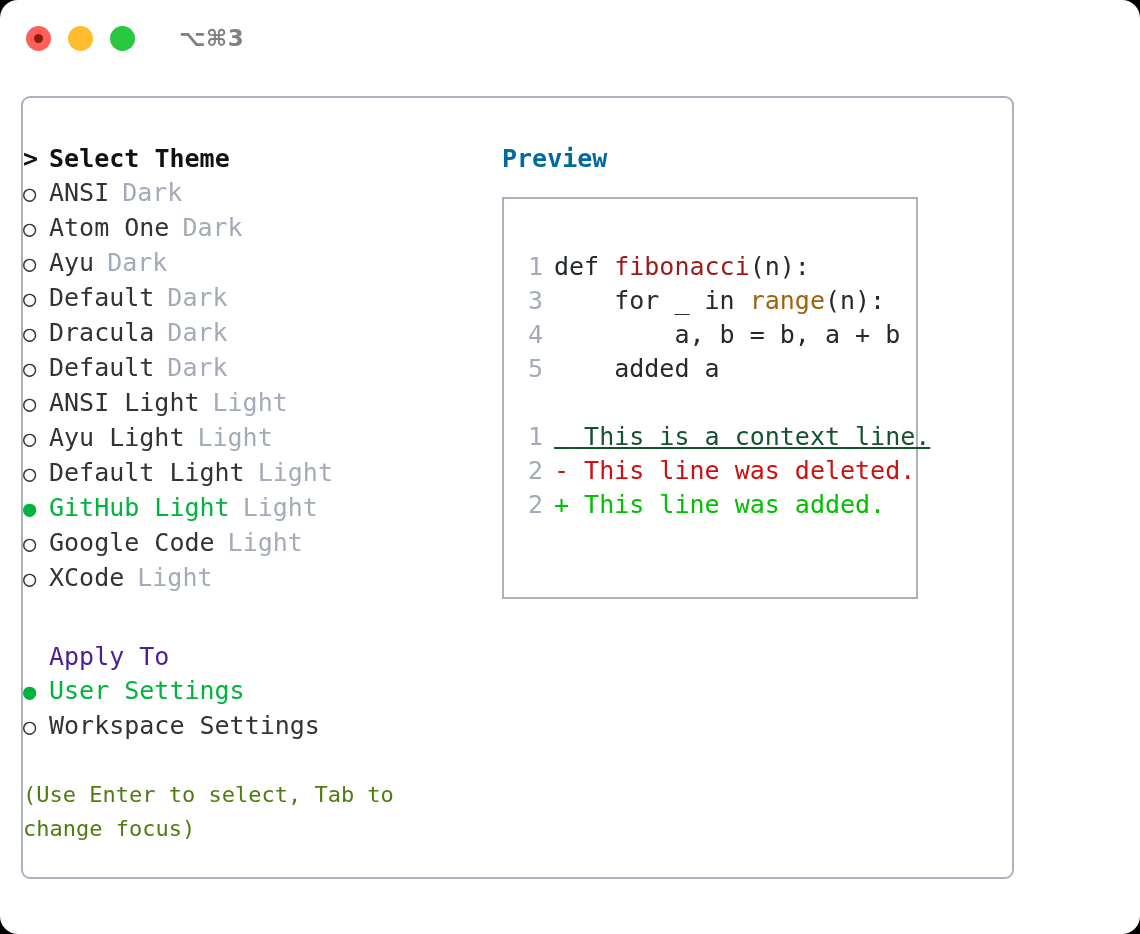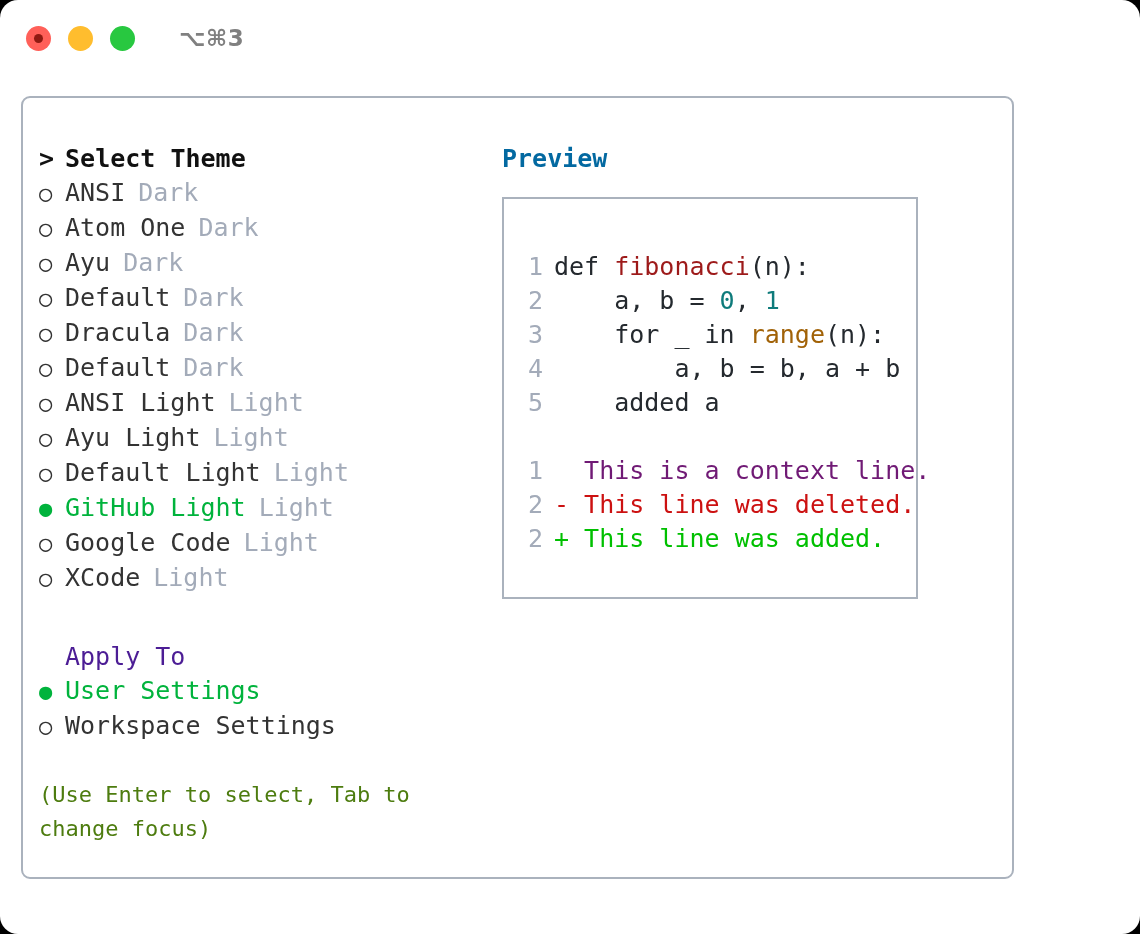--- a/index.html
+++ b/index.html
@@ -78,21 +78,20 @@
     background: #ffffff;
   }
 
   .panel-inner {
     display: flex;
     padding: 44px 0 0 0;
   }
 
   .col-left {
     width: 460px;
-    padding-left: 16px;
     box-sizing: border-box;
   }
   .col-right {
     flex: 1;
     padding-left: 19px;
     box-sizing: border-box;
   }
 
   
   .heading {
@@ -173,21 +172,21 @@
     width: 22px;
     text-align: right;
     margin-right: 11px;
   }
   .tok-plain  { color: #24292e; }
   .tok-fn     { color: #9d1a1a; }
   .tok-num    { color: #0e7b7b; }
   .tok-builtin{ color: #a16207; }
 
   .diff-gap { height: 34px; }
-  .diff-ctx { color: #701a75; }
+  .diff-ctx { color: #14532d; text-decoration: underline; }
   .diff-del { color: #cc1111; }
   .diff-add { color: #00c000; }
 </style>
 </head>
 <body>
 
 <div class="window">
 
   <div class="titlebar">
     <div class="lights">
@@ -233,21 +232,20 @@
 
         <div class="hint">(Use Enter to select, Tab to change focus)</div>
       </div>
 
       <div class="col-right">
         <div class="preview-heading">Preview</div>
 
         <div class="preview-box">
           <div id="code-block">
               <div class="code-line"><span class="lineno">1</span><span class="tok-plain">def </span><span class="tok-fn">fibonacci</span><span class="tok-plain">(n):</span></div>
-              <div class="code-line"><span class="lineno">2</span><span class="tok-plain">    a, b = </span><span class="tok-num">0</span><span class="tok-plain">, </span><span class="tok-num">1</span></div>
               <div class="code-line"><span class="lineno">3</span><span class="tok-plain">    for _ in </span><span class="tok-builtin">range</span><span class="tok-plain">(n):</span></div>
               <div class="code-line"><span class="lineno">4</span><span class="tok-plain">        a, b = b, a + b</span></div>
               <div class="code-line"><span class="lineno">5</span><span class="tok-plain">    added a</span></div>
             </div>
           <div class="diff-gap"></div>
           <div id="diff-block">
               <div class="code-line"><span class="lineno">1</span><span class="diff-ctx"> </span><span class="diff-ctx"> This is a context line.</span></div>
               <div class="code-line"><span class="lineno">2</span><span class="diff-del">-</span><span class="diff-del"> This line was deleted.</span></div>
               <div class="code-line"><span class="lineno">2</span><span class="diff-add">+</span><span class="diff-add"> This line was added.</span></div>
             </div>

